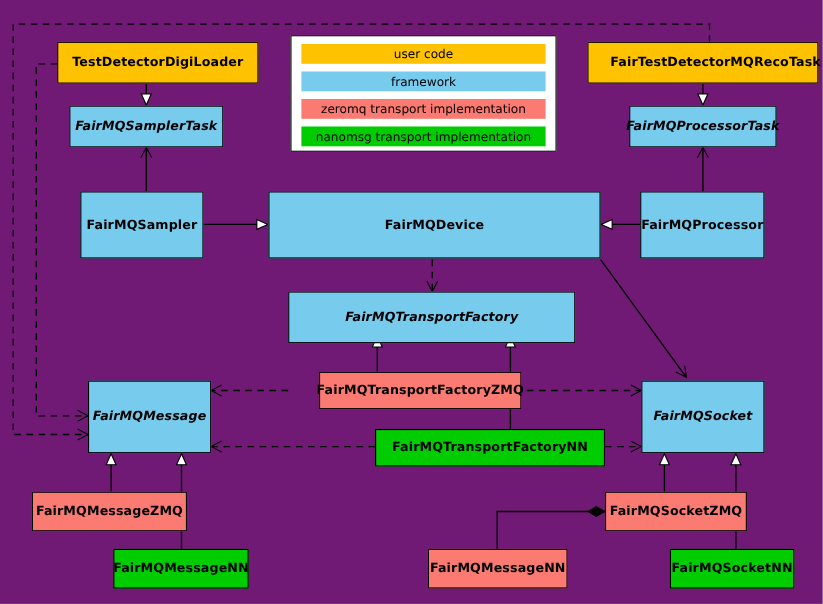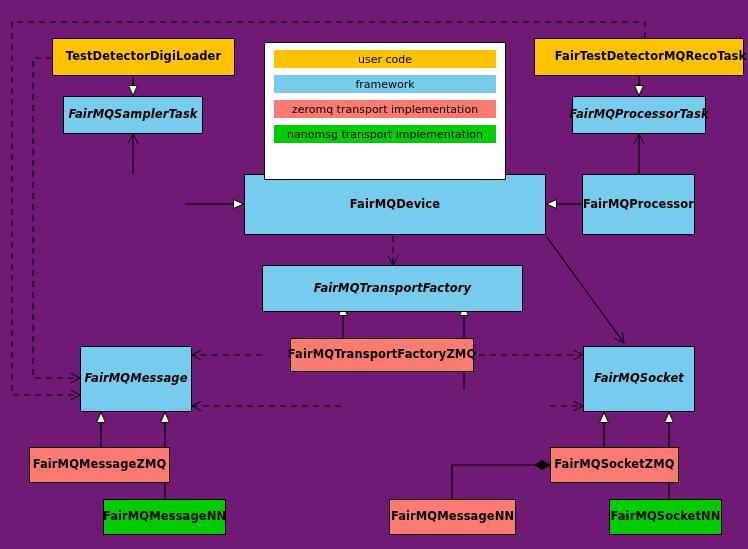--- a/index.html
+++ b/index.html
@@ -107,34 +107,36 @@
       <path d="M550,406 L583,406" marker-end="url(#openArrow)"></path>
 
       <path d="M52,58 L33,58 L33,378 L80,378" marker-end="url(#openArrow)"></path>
 
       <path d="M645,38 L645,22 L12,22 L12,395 L80,395" marker-end="url(#openArrow)"></path>
     </g>
   </svg>
 
   <div class="node" style="left: 52px; top: 38px; width: 183px; height: 38px; background: rgb(255, 194, 0);">TestDetectorDigiLoader</div>
   <div class="node abstract" style="left: 63px; top: 96px; width: 140px; height: 38px; background: rgb(119, 204, 238); font-style: italic;">FairMQSamplerTask</div>
+  <div class="node" style="left: 73px; top: 174px; width: 112px; height: 61px; background: rgb(119, 204, 238);">FairMQSampler</div>
   <div class="node" style="left: 244px; top: 174px; width: 302px; height: 61px; background: rgb(119, 204, 238);">FairMQDevice</div>
   <div class="node" style="left: 582px; top: 174px; width: 113px; height: 61px; background: rgb(119, 204, 238);">FairMQProcessor</div>
   <div class="node abstract" style="left: 572px; top: 96px; width: 134px; height: 38px; background: rgb(119, 204, 238); font-style: italic;">FairMQProcessorTask</div>
   <div class="node" style="left: 534px; top: 38px; width: 210px; height: 38px; background: rgb(255, 194, 0); padding-left: 23px;">FairTestDetectorMQRecoTask</div>
   <div class="node abstract" style="left: 262px; top: 265px; width: 261px; height: 47px; background: rgb(119, 204, 238); font-style: italic; text-align: center;">FairMQTransportFactory</div>
   <div class="node" style="left: 262px; top: 338px; width: 184px; height: 34px; background: rgb(251, 122, 114); margin-left: 28px;">FairMQTransportFactoryZMQ</div>
+  <div class="node" style="left: 341px; top: 390px; width: 209px; height: 34px; background: rgb(0, 204, 0);">FairMQTransportFactoryNN</div>
   <div class="node abstract" style="left: 80px; top: 346px; width: 112px; height: 66px; background: rgb(119, 204, 238); font-style: italic;">FairMQMessage</div>
   <div class="node abstract" style="left: 583px; top: 346px; width: 112px; height: 66px; background: rgb(119, 204, 238); font-style: italic;">FairMQSocket</div>
   <div class="node" style="left: 29px; top: 447px; width: 141px; height: 36px; background: rgb(251, 122, 114);">FairMQMessageZMQ</div>
   <div class="node" style="left: 103px; top: 499px; width: 123px; height: 36px; background: rgb(0, 204, 0);">FairMQMessageNN</div>
   <div class="node" style="left: 550px; top: 447px; width: 129px; height: 36px; background: rgb(251, 122, 114);">FairMQSocketZMQ</div>
   <div class="node" style="left: 609px; top: 499px; width: 113px; height: 36px; background: rgb(0, 204, 0);">FairMQSocketNN</div>
   <div class="node" style="left: 389px; top: 499px; width: 127px; height: 36px; background: rgb(251, 122, 114);">FairMQMessageNN</div>
 
-  <div class="legend-box" style="left:264px;top:32px;width:242px;height:138px;margin-top:10px;">
+  <div class="legend-box" style="left:264px;top:32px;width:242px;height:106px;">
     <div class="legend-row" style="background: rgb(255, 194, 0);">user code</div>
     <div class="legend-row" style="background: rgb(119, 204, 238);">framework</div>
     <div class="legend-row" style="background: rgb(251, 122, 114);">zeromq transport implementation</div>
     <div class="legend-row" style="background: rgb(0, 204, 0);">nanomsg transport implementation</div>
   </div>
 
 </div>
 
 </body></html>

